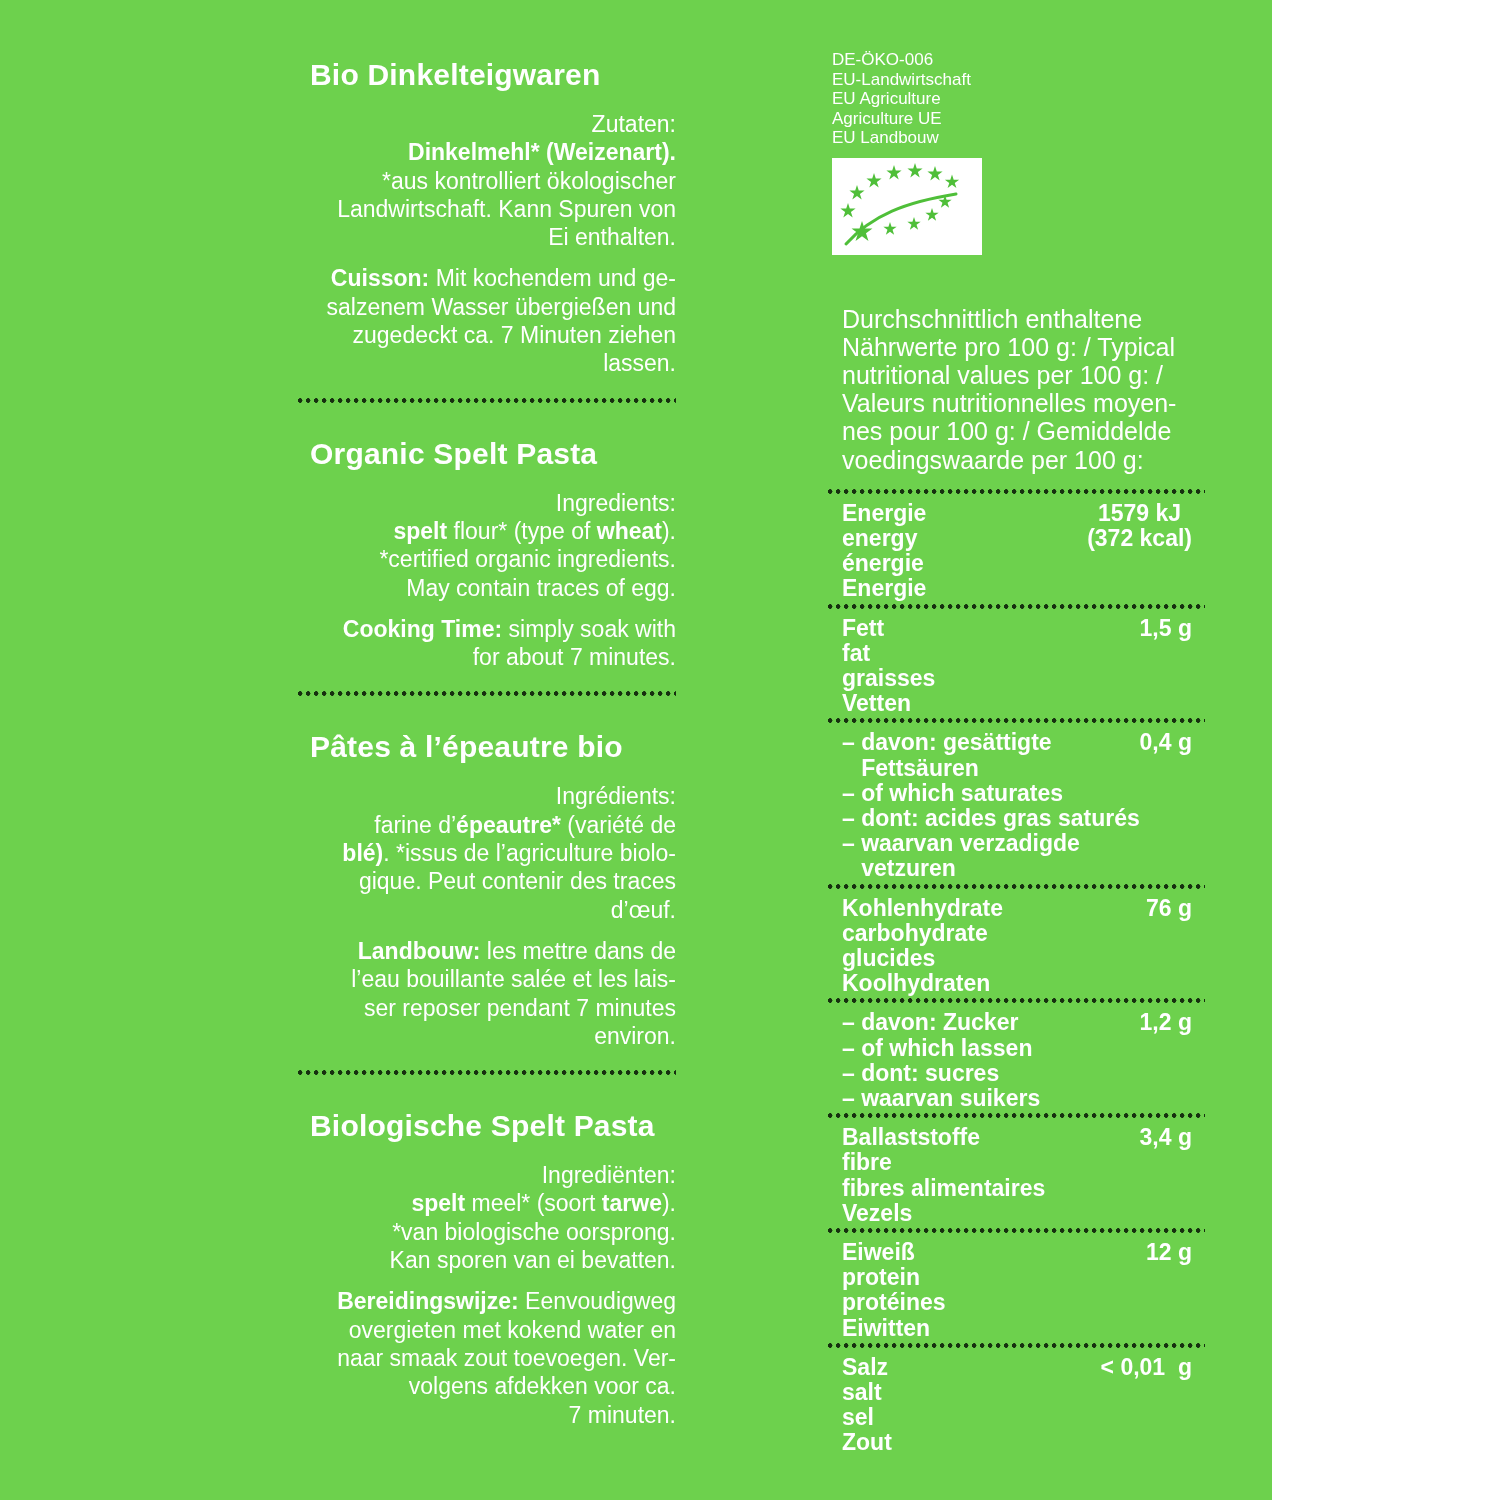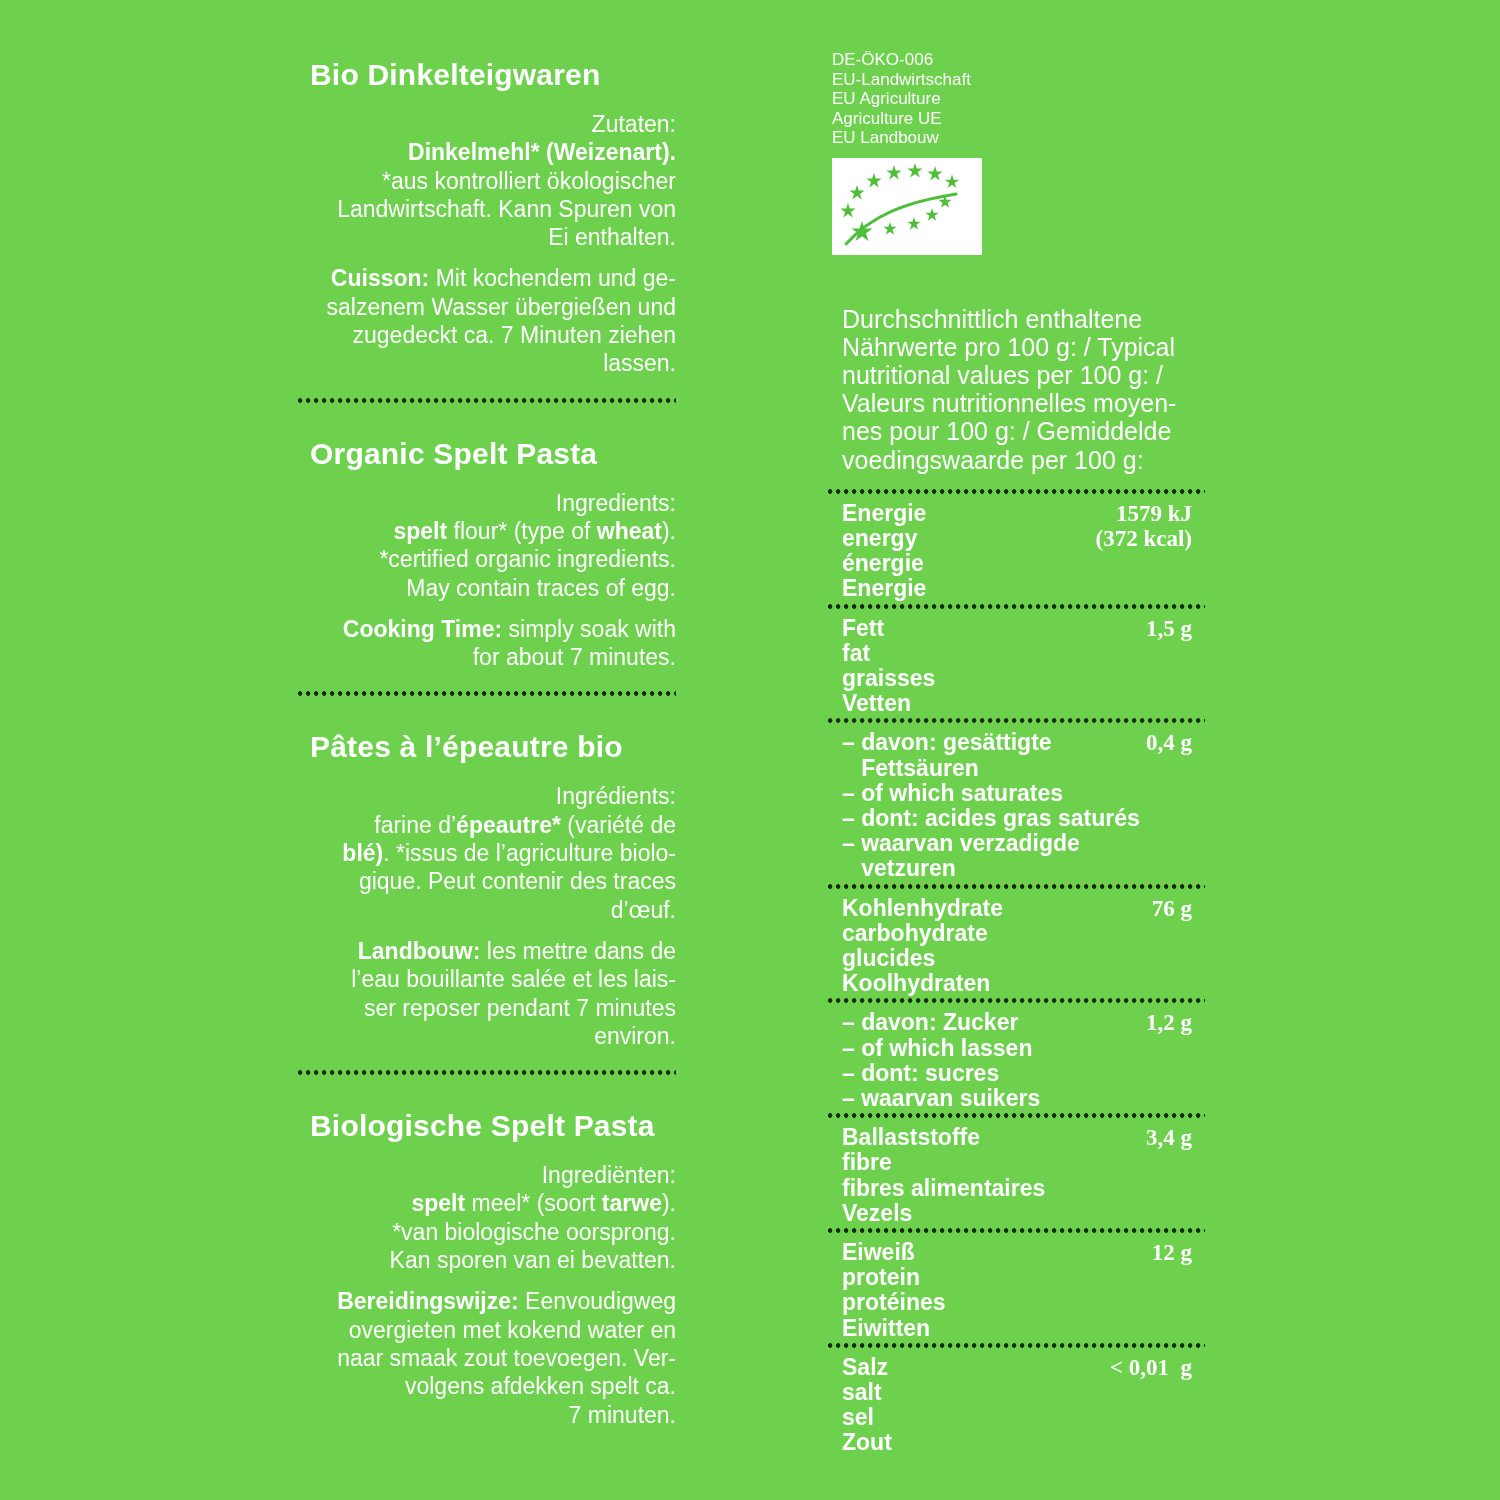--- a/index.html
+++ b/index.html
@@ -2,21 +2,21 @@
 <html style="--bg: #6dd14d; --ink: #ffffff; --dot: #16300f; --logo-star: #4fbf39;"><head>
 <meta charset="utf-8">
 <style>
   html,body{margin:0;padding:0;}
   body{
     width:1500px;height:1500px;
     font-family:"Liberation Sans","DejaVu Sans",sans-serif;
     background:#fff;
   }
   .canvas{
-    position:relative;width:1500px;height:1500px;
+    position:relative;width:1272px;height:1500px;
     background:var(--bg,#6dd14d);
     color:var(--ink,#ffffff);
     overflow:hidden;
   }
   
   .col-left{position:absolute;left:298px;top:56px;width:378px;}
   .txt{padding-left:12px;}
   .h{font-size:30px;font-weight:700;line-height:38px;margin:0 0 16px 0;letter-spacing:0.2px;}
   .p{font-size:23px;font-weight:400;line-height:28.3px;margin:0 0 13px 0;text-align:right;}
   .p .ln,.lines .ln{white-space:pre;}
@@ -31,21 +31,21 @@
   .reg{padding-left:4px;font-size:17px;font-weight:400;line-height:19.5px;}
   .eu-logo{margin:10px 0 0 4px;width:150px;height:97px;background:#ffffff;display:block;}
   .nut-header{margin-top:50px;padding-left:14px;font-size:25px;font-weight:400;line-height:28.2px;}
   .table{margin-top:15px;}
   .row .dots{height:5px;}
   .row-inner{
     position:relative;
     padding:7px 13px 2px 14px;
     font-size:23px;font-weight:700;line-height:25.2px;
   }
-  .val{position:absolute;top:7px;right:13px;text-align:right;font-family:Liberation Serif, serif;}
+  .val{position:absolute;top:7px;right:13px;text-align:center;}
 </style>
 </head>
 <body>
 
 <div class="canvas">
 
   <div class="col-left">
 
     <section>
       <h2 class="h txt">Bio Dinkelteigwaren</h2>
@@ -103,21 +103,21 @@
       <div class="p txt">
           <div class="ln"><span>Ingrediënten:</span></div>
           <div class="ln"><span class="b">spelt</span><span> meel* (soort </span><span class="b">tarwe</span><span>).</span></div>
           <div class="ln"><span>*van biologische oorsprong.</span></div>
           <div class="ln"><span>Kan sporen van ei bevatten.</span></div>
         </div>
       <div class="p txt">
           <div class="ln"><span class="b">Bereidingswijze:</span><span> Eenvoudigweg</span></div>
           <div class="ln"><span>overgieten met kokend water en</span></div>
           <div class="ln"><span>naar smaak zout toevoegen. Ver-</span></div>
-          <div class="ln"><span>volgens afdekken spelt ca.</span></div>
+          <div class="ln"><span>volgens afdekken voor ca.</span></div>
           <div class="ln"><span>7 minuten.</span></div>
         </div>
     </section>
 
   </div>
 
   <div class="col-right">
 
     <div class="reg lines">
         <div class="ln">DE-ÖKO-006</div>

